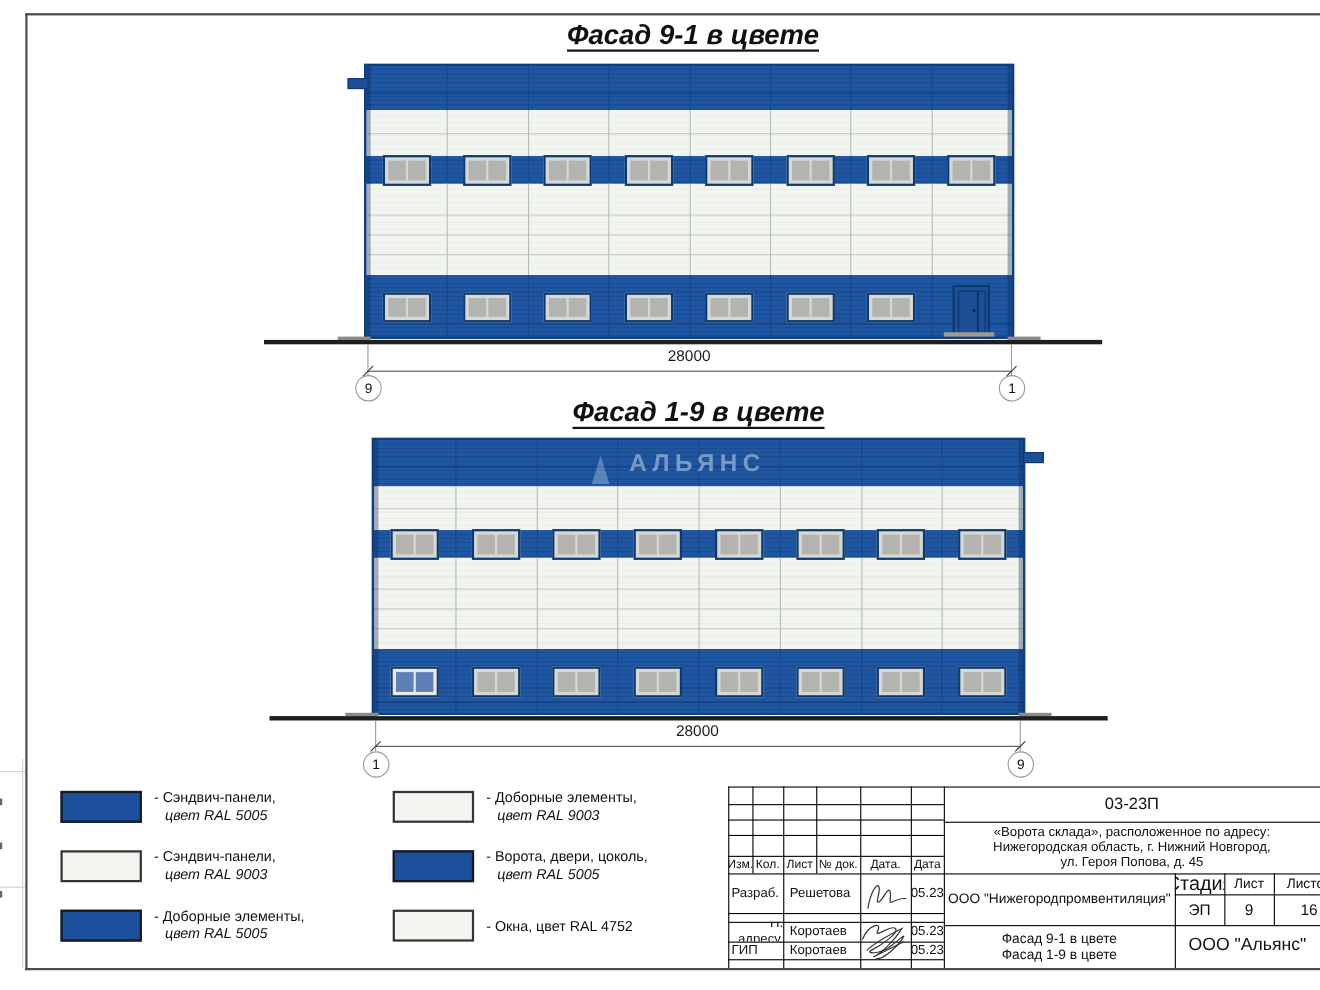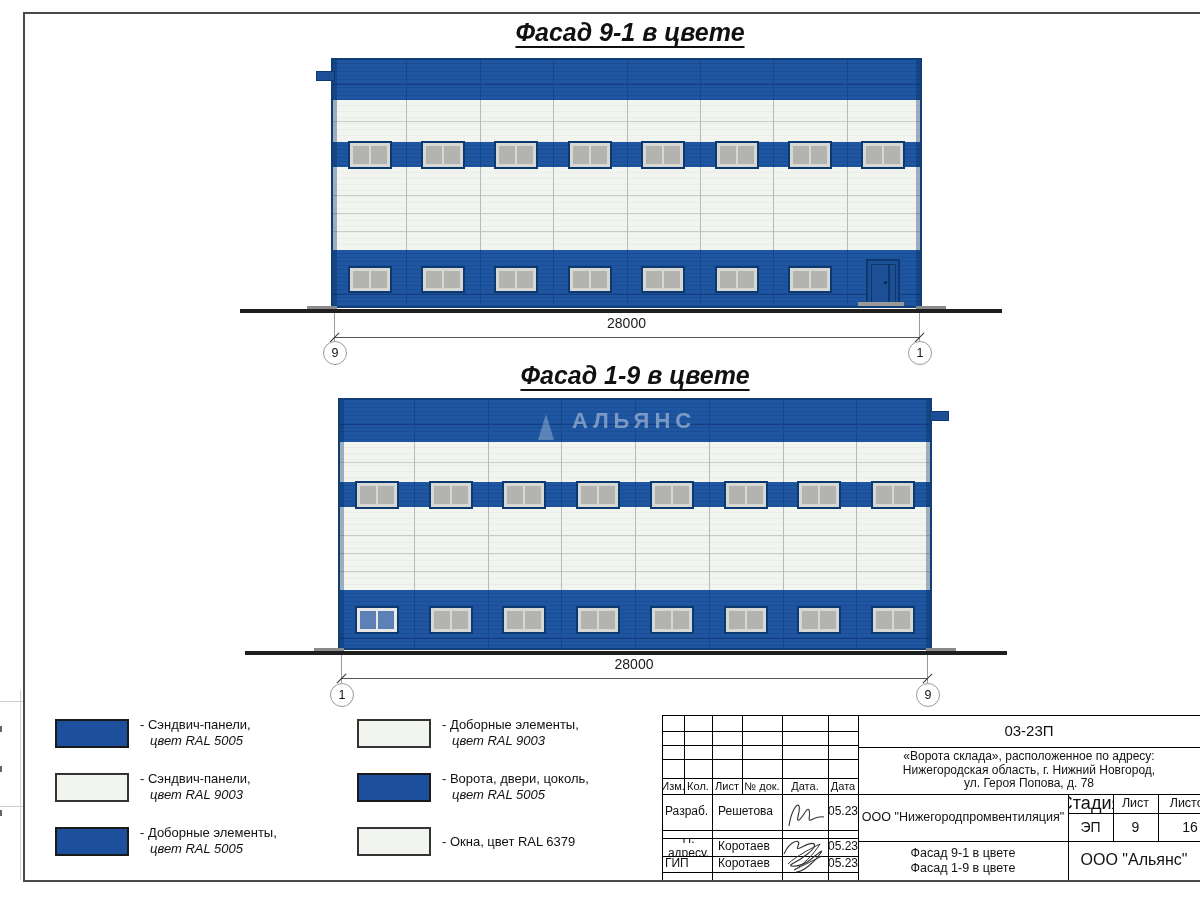--- a/index.html
+++ b/index.html
@@ -5,21 +5,21 @@
   html,body{margin:0;padding:0;background:#fff;}
   #canvas{position:relative;width:1200px;height:900px;background:#fff;overflow:hidden;
           font-family:"Liberation Sans",sans-serif;color:#111;}
   .abs{position:absolute;}
   .hline{position:absolute;background:#000;height:1px;}
   .vline{position:absolute;background:#000;width:1px;}
   .frame{position:absolute;background:#4a4a4a;}
   .faint{background:#cfcfcf;}
   .cell{position:absolute;display:flex;align-items:center;justify-content:center;
         text-align:center;line-height:1.15;overflow:hidden;}
-  .cell.left{justify-content:flex-start;text-align:center;}
+  .cell.left{justify-content:flex-start;text-align:right;}
   .facade-title{position:absolute;transform:translateX(-50%);font-size:25px;font-weight:bold;
         font-style:italic;text-decoration:underline;text-underline-offset:5px;white-space:nowrap;}
   .building{position:absolute;border:2px solid #0f3e78;overflow:hidden;background:#1c4f9c;}
   .band{position:absolute;left:0;right:0;}
   .band.blue{background:repeating-linear-gradient(180deg,#1e56a1 0 3px,#1a4d94 3px 4px);}
   .band.white{background:repeating-linear-gradient(180deg,#f1f4ef 0 5px,#eaede9 5px 6px);}
   .bjoint{position:absolute;left:0;right:0;height:1px;}
   .vjoint{position:absolute;width:1px;}
   .edgestrip{position:absolute;top:0;bottom:0;width:4px;background:rgba(10,40,90,.35);}
   .win{position:absolute;border:2px solid #0c3a70;background:#d7d8d3;}
@@ -423,21 +423,21 @@
         <div>- Доборные элементы,</div>
         <div class="l2">цвет RAL 9003</div>
       </div>
       <div class="swatch" style="left: 357px; top: 773px; background: rgb(28, 79, 156); border-color: rgb(26, 26, 26);"></div>
       <div class="legtext" style="left: 442px; top: 771px;">
         <div>- Ворота, двери, цоколь,</div>
         <div class="l2">цвет RAL 5005</div>
       </div>
       <div class="swatch" style="left: 357px; top: 827px; background: rgb(241, 244, 239); border-color: rgb(51, 51, 51);"></div>
       <div class="legtext" style="left: 442px; top: 834px;">
-        <div>- Окна, цвет RAL 6379</div>
+        <div>- Окна, цвет RAL 4752</div>
       </div>
     </div>
 
   <div id="titleblock">
 
     <div class="vline" style="left:662px;top:715px;height:165px;"></div>
     <div class="vline" style="left:684px;top:715px;height:79px;"></div>
     <div class="vline" style="left:712px;top:715px;height:165px;"></div>
     <div class="vline" style="left:742px;top:715px;height:79px;"></div>
     <div class="vline" style="left:782px;top:715px;height:165px;"></div>
@@ -483,21 +483,21 @@
     </svg>
     <svg class="sig" style="left:780px;top:834px;" width="48" height="42" viewBox="0 0 48 42">
       <path d="M4 20 C10 6 22 4 18 12 C14 20 30 6 34 10 C38 14 20 26 12 30 C6 33 20 34 30 26 C40 18 44 14 40 20 C36 26 24 38 16 38" fill="none" stroke="#333" stroke-width="1.1"></path>
       <path d="M8 30 C16 22 32 14 40 10 C34 20 22 32 14 36 C22 32 34 26 42 22" fill="none" stroke="#333" stroke-width="1"></path>
     </svg>
 
     <div class="cell" style="left:858px;top:715px;width:342px;height:32px;font-size:15px;">03-23П</div>
     <div class="cell" style="left:858px;top:747px;width:342px;height:47px;font-size:12px;flex-direction:column;">
       <div>«Ворота склада», расположенное по адресу:</div>
       <div>Нижегородская область, г. Нижний Новгород,</div>
-      <div>ул. Героя Попова, д. 78</div>
+      <div>ул. Героя Попова, д. 45</div>
     </div>
     <div class="cell" style="left:858px;top:794px;width:210px;height:47px;font-size:12.5px;">ООО "Нижегородпромвентиляция"</div>
     <div class="cell" style="left:1068px;top:794px;width:45px;height:19px;font-size:18px;">Стадия</div>
     <div class="cell" style="left:1113px;top:794px;width:45px;height:19px;font-size:12.5px;">Лист</div>
     <div class="cell" style="left:1158px;top:794px;width:64px;height:19px;font-size:12.5px;">Листов</div>
     <div class="cell" style="left:1068px;top:813px;width:45px;height:28px;font-size:14px;">ЭП</div>
     <div class="cell" style="left:1113px;top:813px;width:45px;height:28px;font-size:14px;">9</div>
     <div class="cell" style="left:1158px;top:813px;width:64px;height:28px;font-size:14px;">16</div>
     <div class="cell" style="left:858px;top:841px;width:210px;height:39px;font-size:12.5px;flex-direction:column;">
       <div>Фасад 9-1 в цвете</div>

